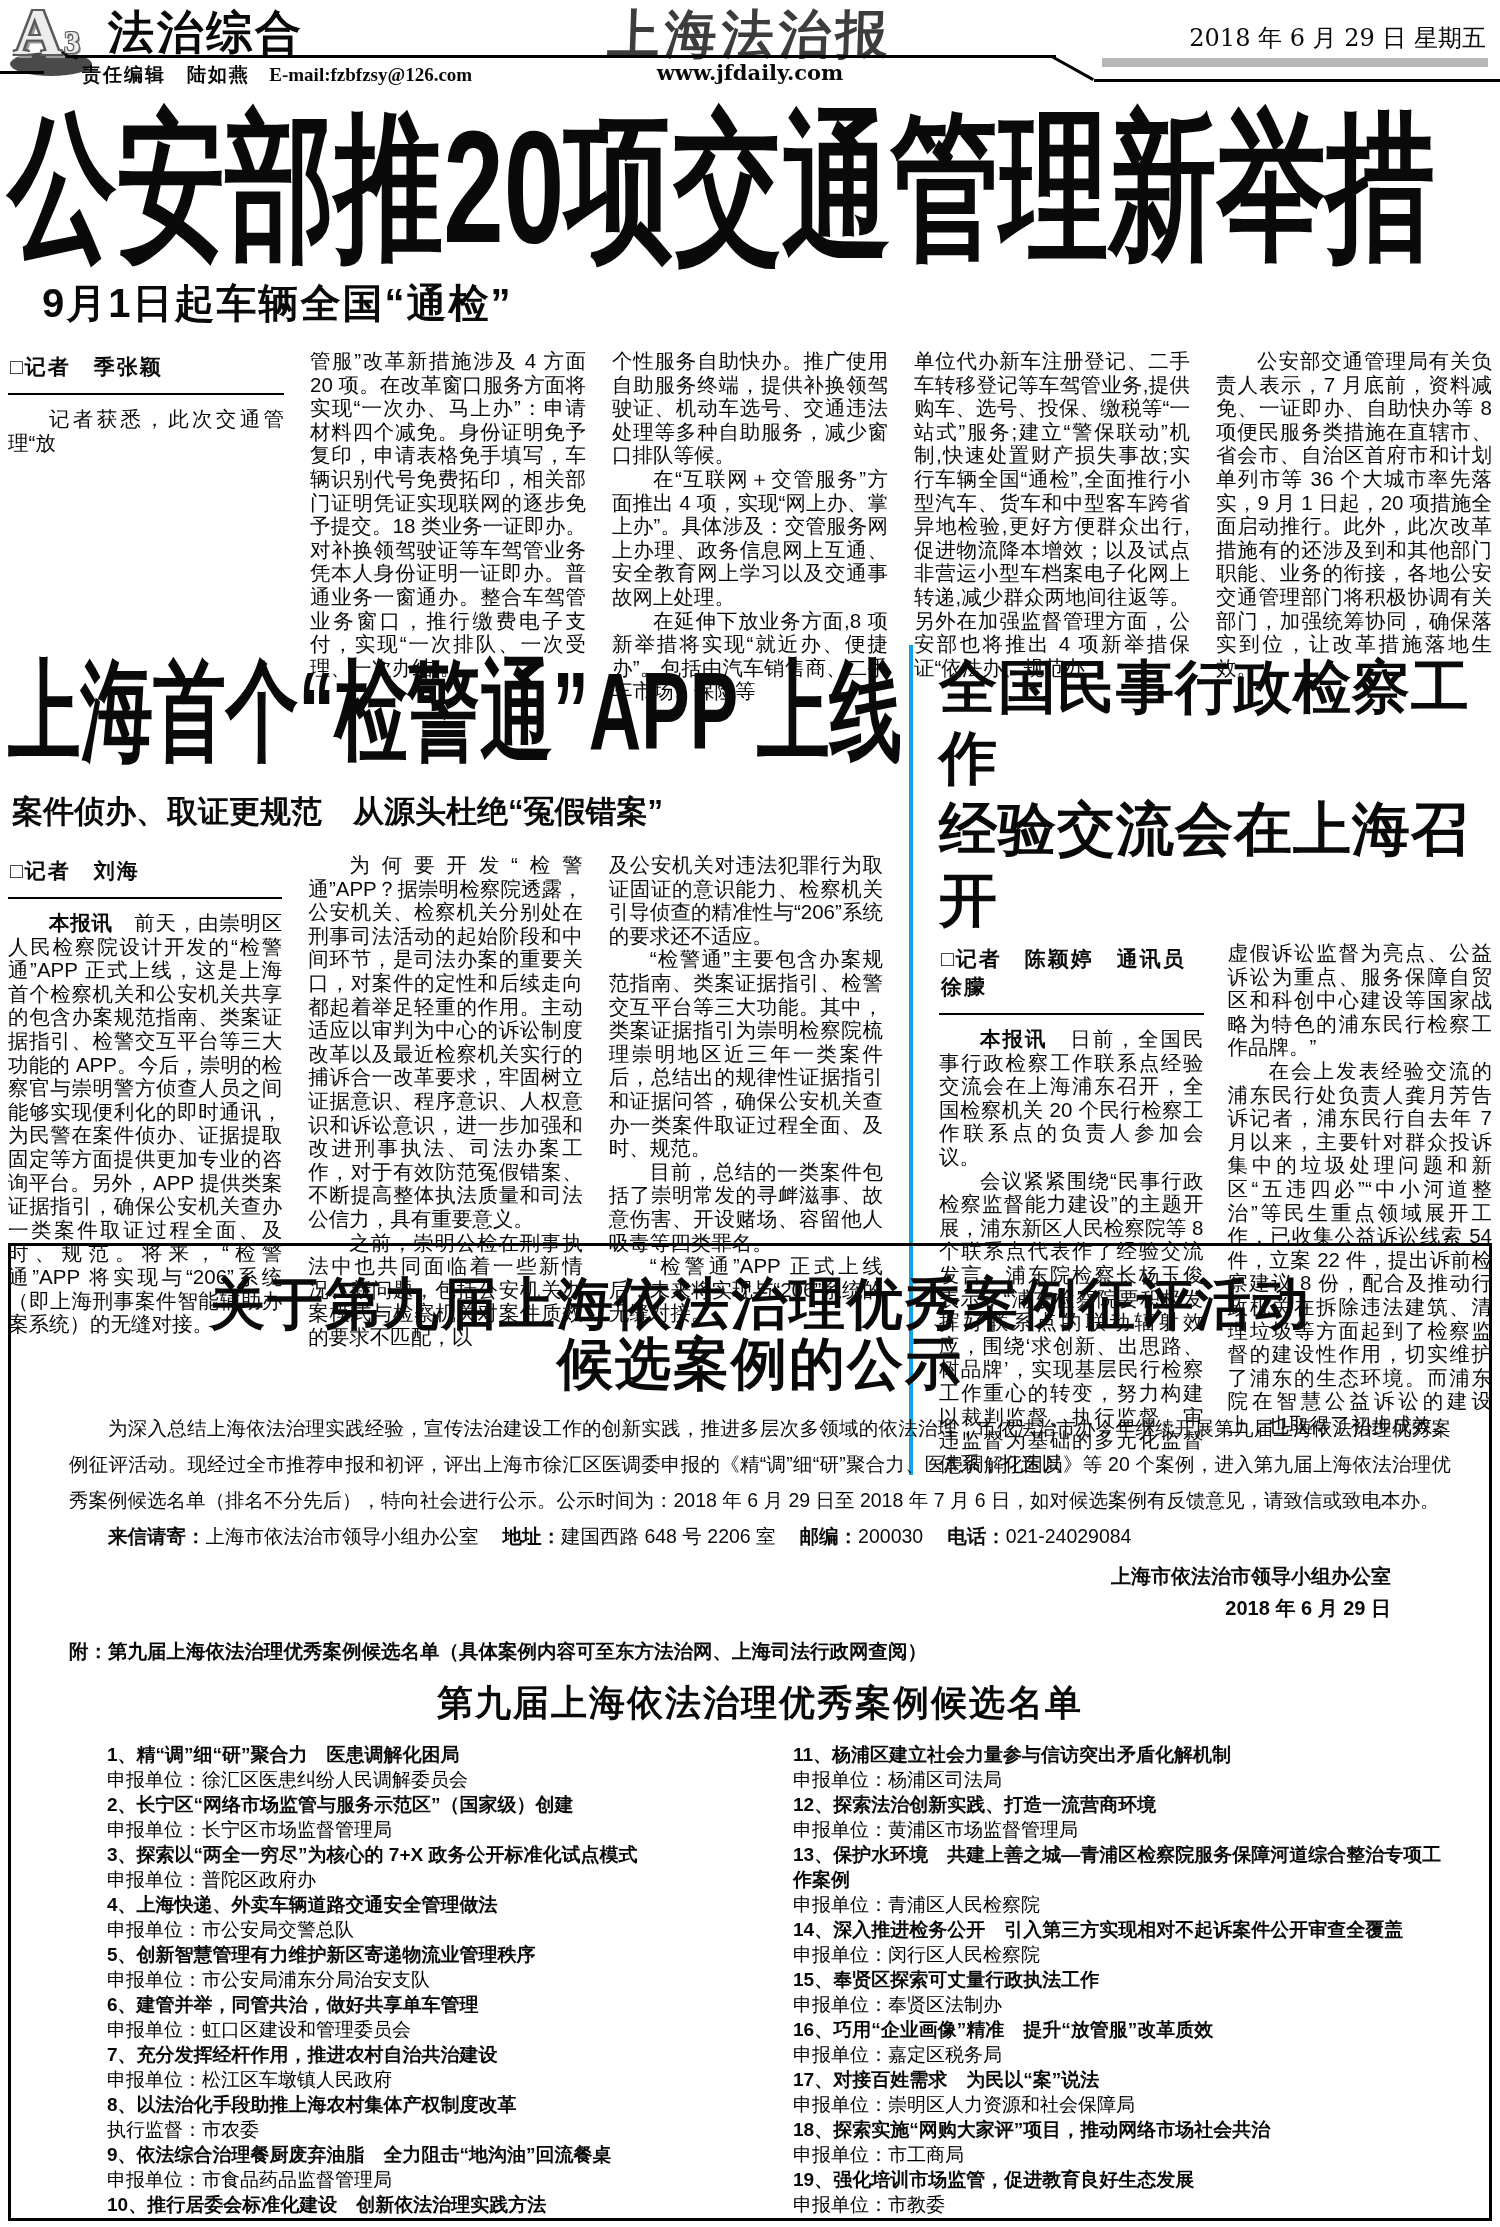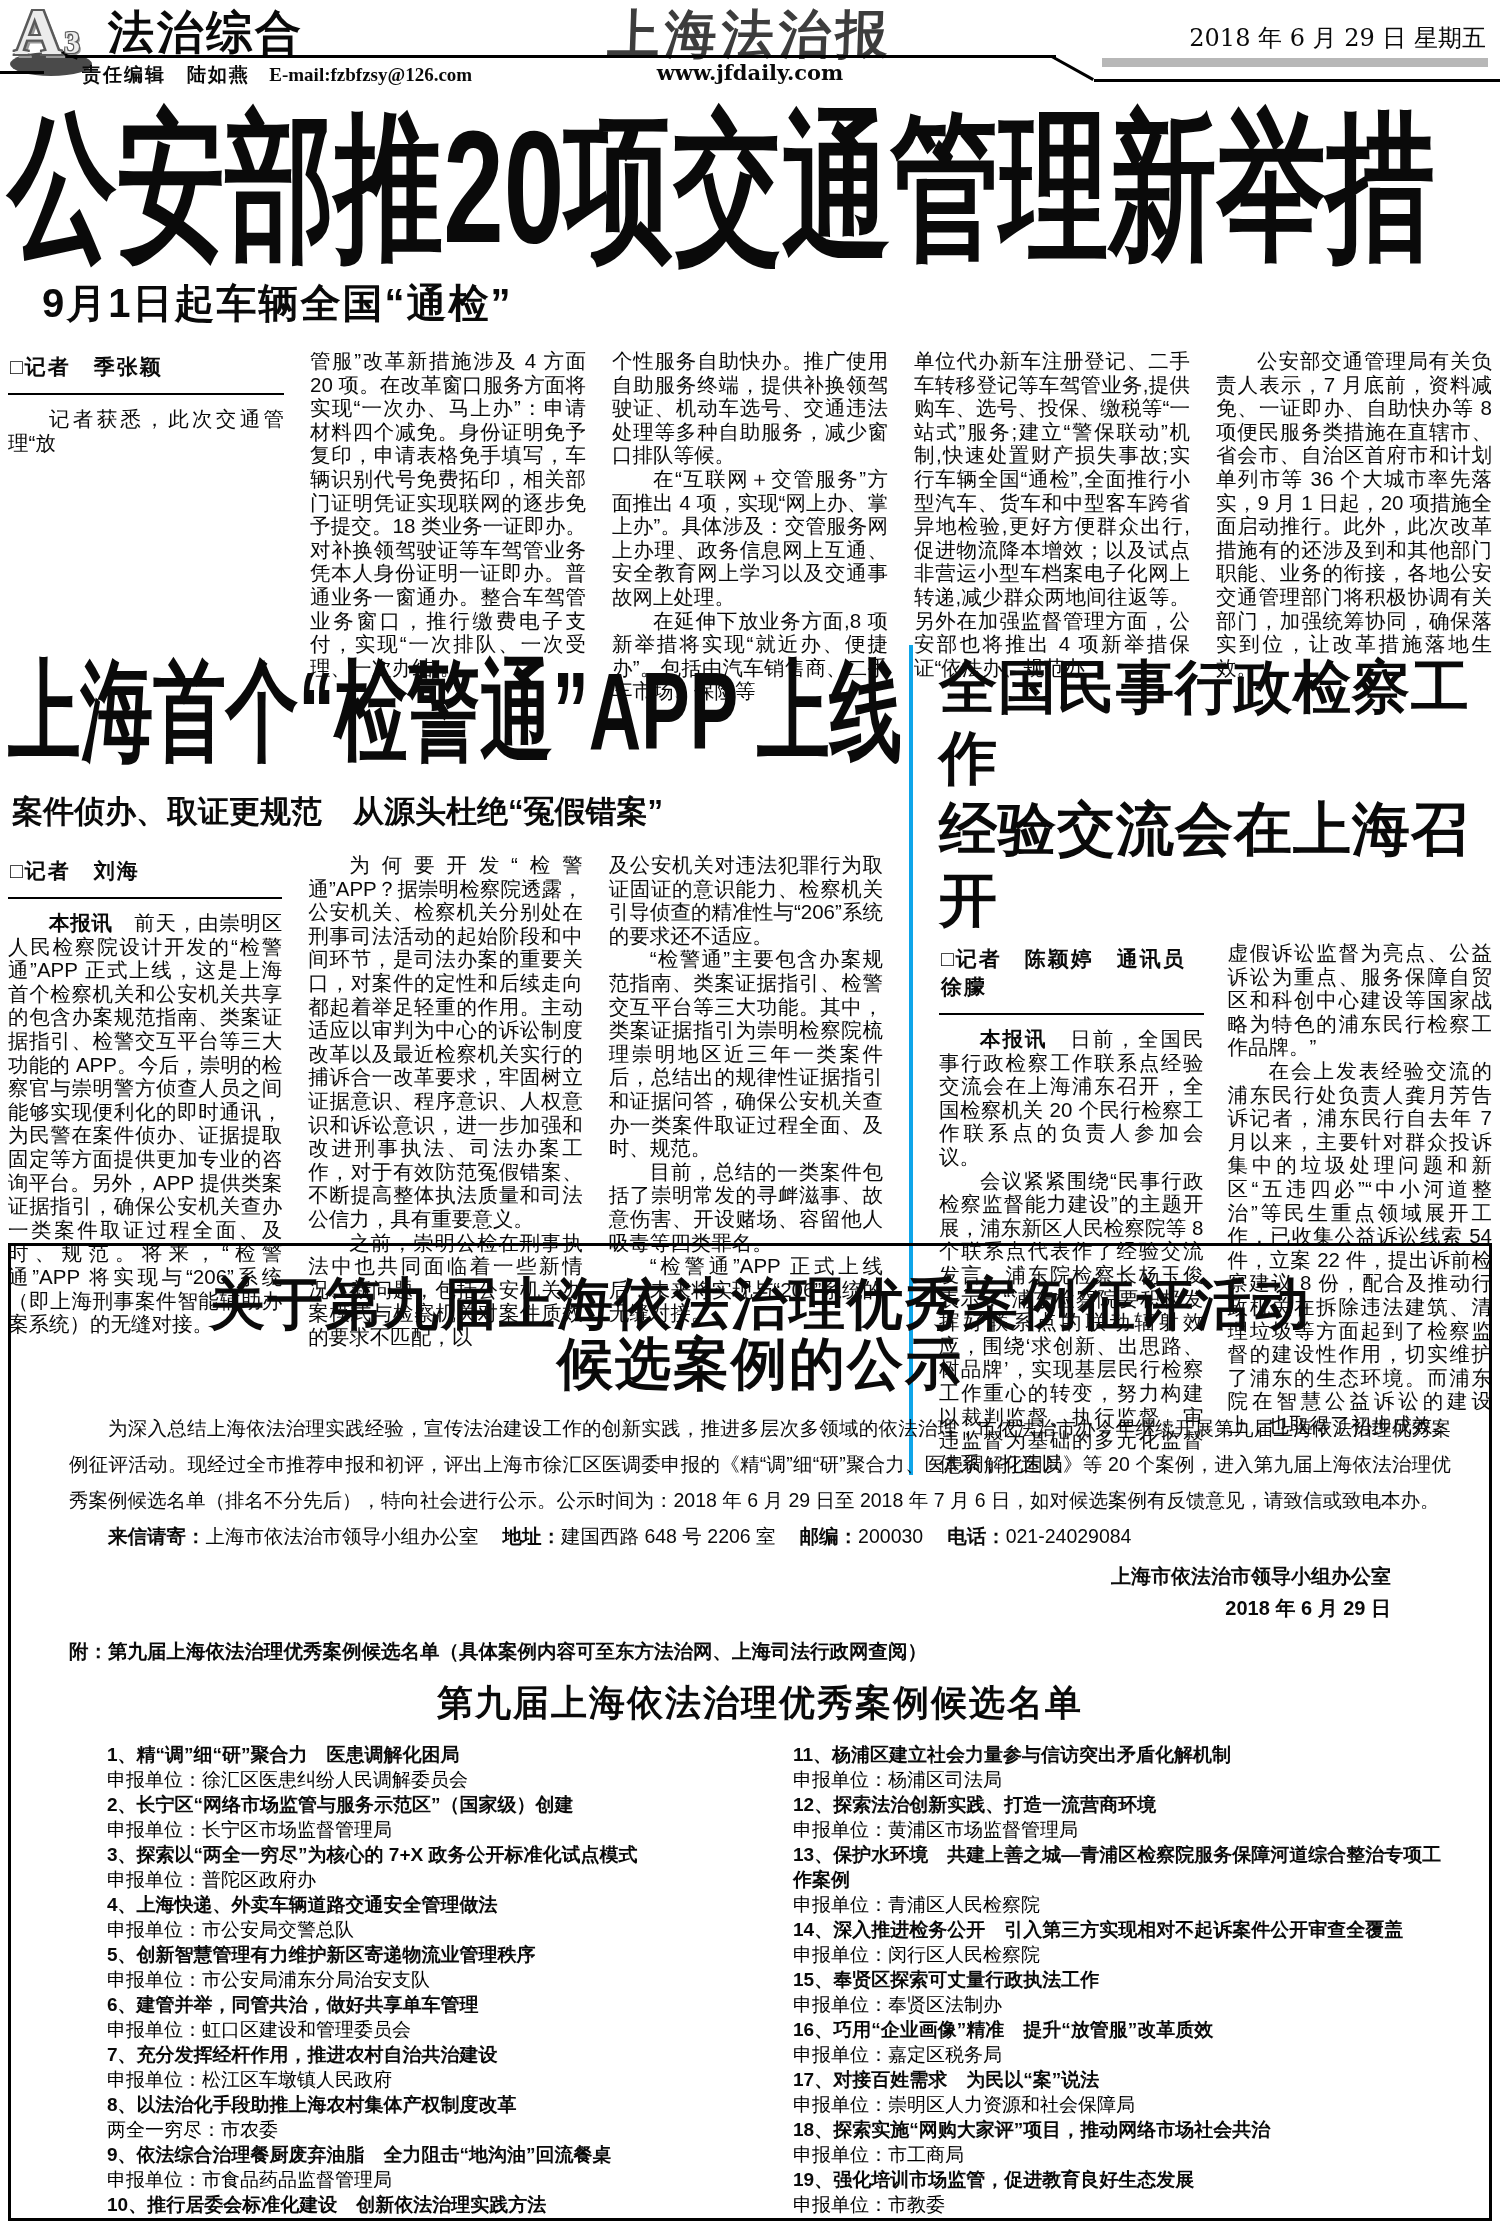--- a/index.html
+++ b/index.html
@@ -231,21 +231,21 @@
             <div class="case-unit">申报单位：虹口区建设和管理委员会</div>
           </div>
 
           <div class="case">
             <div class="case-title">7、充分发挥经杆作用，推进农村自治共治建设</div>
             <div class="case-unit">申报单位：松江区车墩镇人民政府</div>
           </div>
 
           <div class="case">
             <div class="case-title">8、以法治化手段助推上海农村集体产权制度改革</div>
-            <div class="case-unit">两全一穷尽：市农委</div>
+            <div class="case-unit">执行监督：市农委</div>
           </div>
 
           <div class="case">
             <div class="case-title">9、依法综合治理餐厨废弃油脂　全力阻击“地沟油”回流餐桌</div>
             <div class="case-unit">申报单位：市食品药品监督管理局</div>
           </div>
 
           <div class="case">
             <div class="case-title">10、推行居委会标准化建设　创新依法治理实践方法</div>
             <div class="case-unit">申报单位：静安区民政局</div>

